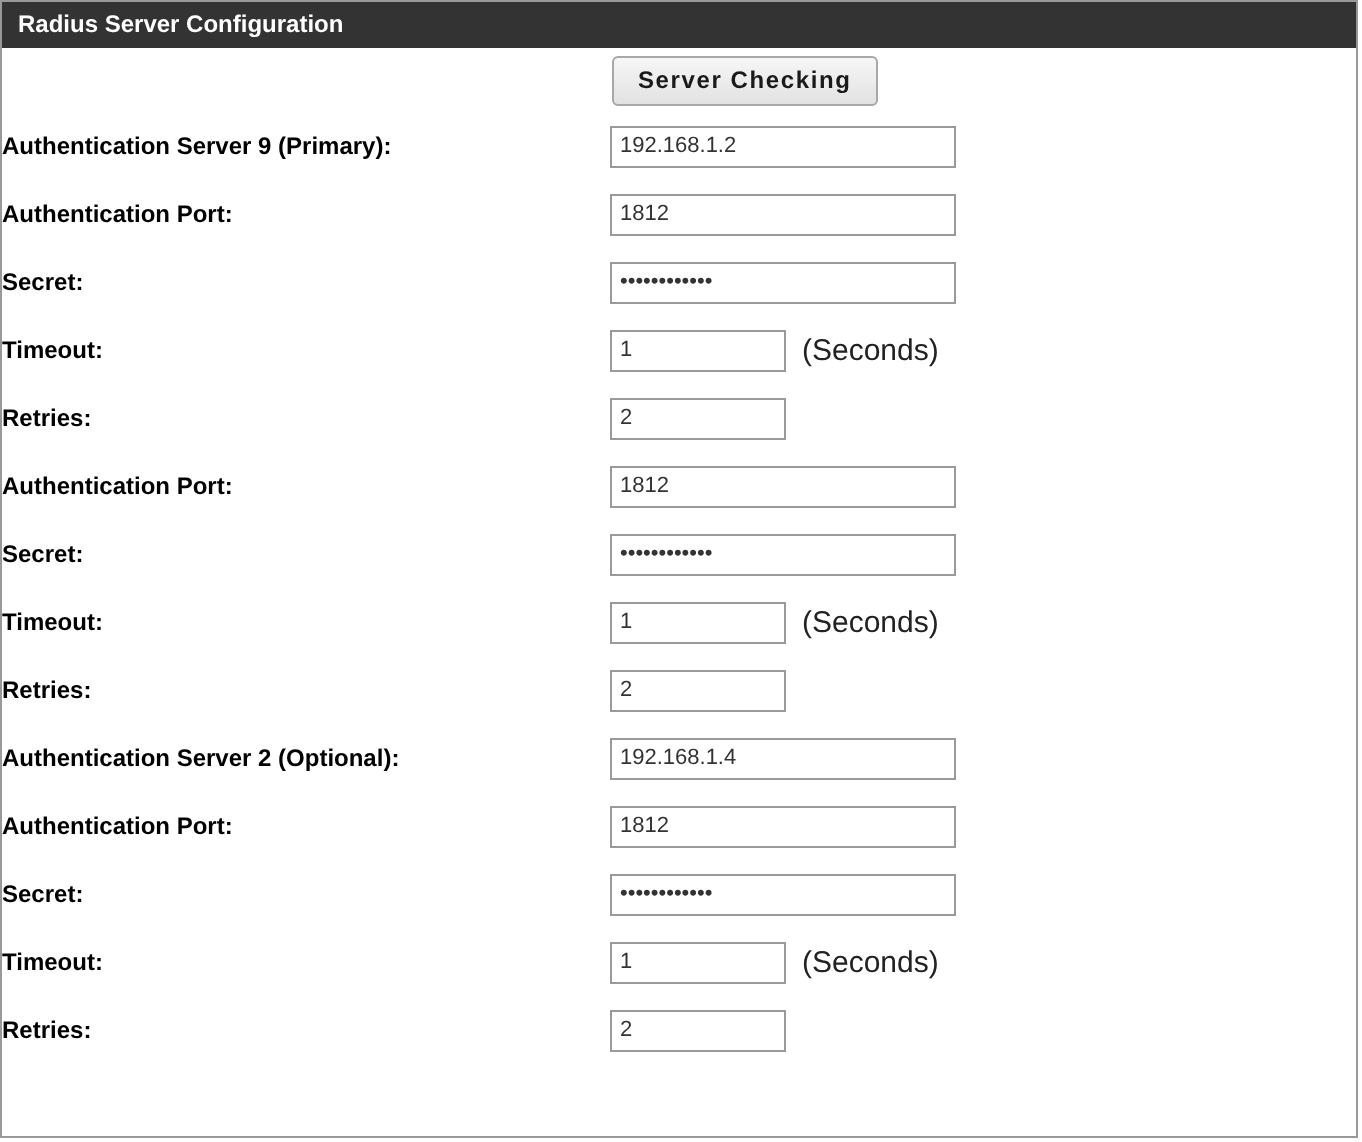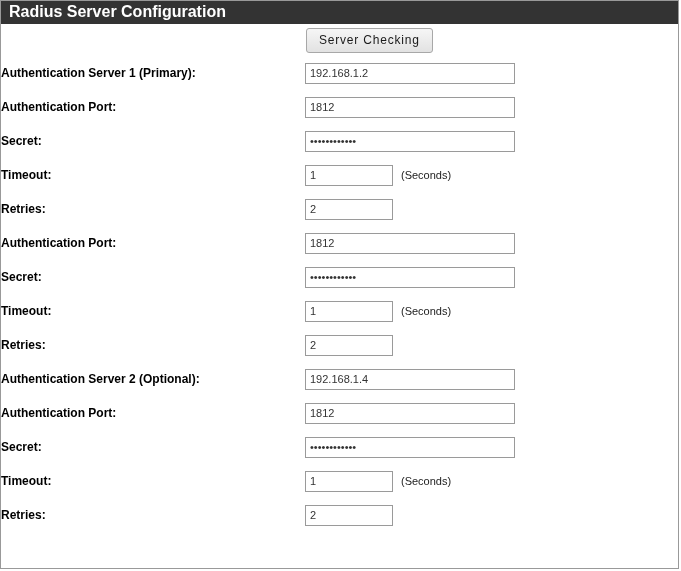--- a/index.html
+++ b/index.html
@@ -21,21 +21,21 @@
     border: 1px solid #999999;
     box-sizing: border-box;
     background: #ffffff;
     display: flex;
     flex-direction: column;
   }
   .panel-header {
     background: #333333;
     color: #ffffff;
     font-weight: bold;
-    font-size: 16px;
+    font-size: 12px;
     padding: 5px 8px 6px 8px;
     box-sizing: border-box;
     height: 23px;
     line-height: 12px;
   }
   .panel-body {
     flex: 1;
     padding: 0;
     overflow: hidden;
   }
@@ -71,40 +71,41 @@
     background: linear-gradient(to bottom, #f6f6f6 0%, #e2e2e2 100%);
     border: 1px solid #a8a8a8;
     border-radius: 3px;
     padding: 4px 12px 5px 12px;
     font-size: 12px;
     font-family: "Liberation Sans", sans-serif;
     color: #1a1a1a;
     letter-spacing: 0.8px;
     cursor: pointer;
     margin-left: 15px;
+    font-weight: bold;
   }
   input.txt {
     border: 1px solid #9a9a9a;
     background: #ffffff;
     font-family: "Liberation Sans", sans-serif;
     font-size: 11px;
     color: #333333;
     padding: 3px 4px;
     box-sizing: border-box;
     height: 21px;
     outline: none;
   }
   input.wide {
-    width: 210px;
+    width: 173px;
   }
   input.narrow {
     width: 88px;
   }
   .unit {
-    font-size: 11px;
+    font-size: 15px;
     color: #222222;
     margin-left: 8px;
   }
   .field-wrap {
     display: flex;
     align-items: center;
     padding-left: 14px;
   }
 </style>
 </head>
@@ -113,21 +114,21 @@
 <div class="panel">
   <div class="panel-header">Radius Server Configuration</div>
   <div class="panel-body">
     <table class="form">
       <tbody id="form-rows">
           <tr class="button-row">
             <td class="label-col"></td>
             <td class="field-col"><button class="btn">Server Checking</button></td>
           </tr>
           <tr class="row">
-            <td class="label-col">Authentication Server 1 (Primary):</td>
+            <td class="label-col">Authentication Server 9 (Primary):</td>
             <td class="field-col">
               <div class="field-wrap">
                 <input type="text" class="txt wide" value="192.168.1.2" style="">
               </div>
             </td>
           </tr>
           <tr class="row">
             <td class="label-col">Authentication Port:</td>
             <td class="field-col">
               <div class="field-wrap">

